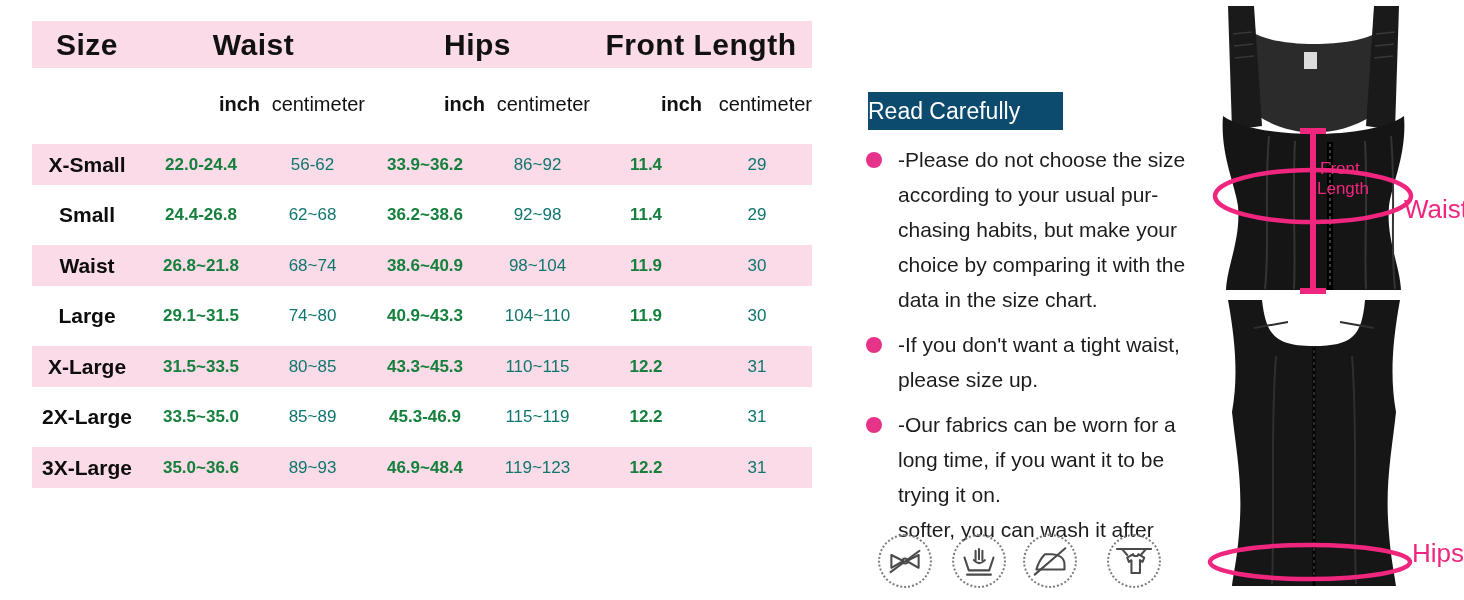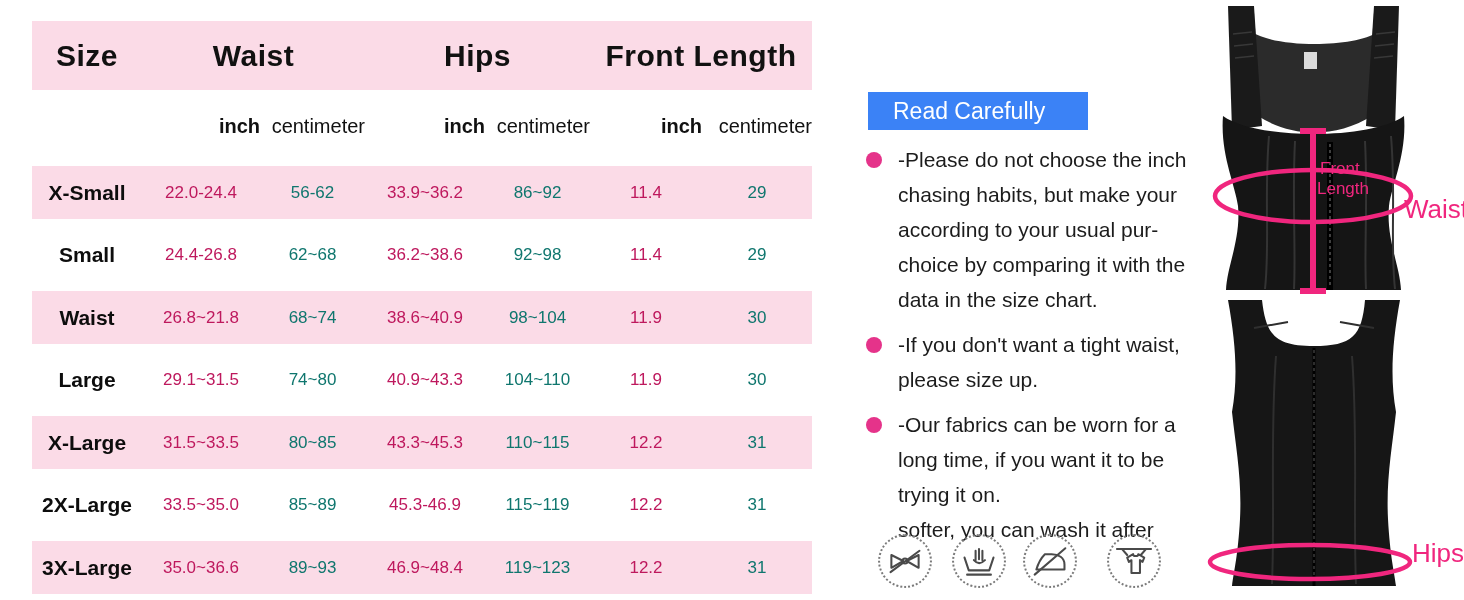--- a/index.html
+++ b/index.html
@@ -4,38 +4,38 @@
 <style>
   html,body{margin:0;padding:0;}
   body{
     width:1464px;height:600px;background:#ffffff;position:relative;overflow:hidden;
     font-family:"Liberation Sans", sans-serif;color:#111;
   }
   
   .size-table{position:absolute;left:32px;top:21px;width:780px;}
   .cols4{display:grid;grid-template-columns:110px 223px 225px 222px;}
   .cols7{display:grid;grid-template-columns:110px 118px 105px 120px 105px 112px 110px;}
-  .header-band{height:69px;background:#FBDBE7;align-items:center;}
+  .header-band{height:47px;background:#FBDBE7;align-items:center;}
   .header-band .hcell{text-align:center;font-size:30px;font-weight:bold;letter-spacing:.5px;}
   .unit-row{margin-top:14px;height:44px;align-items:center;}
   .unit-row .ucell{text-align:right;font-size:20px;}
   .u-inch{font-weight:bold;}
   .u-cm{font-weight:normal;}
   .rows{margin-top:18px;display:flex;flex-direction:column;gap:9.5px;}
-  .data-row{height:53px;align-items:center;}
+  .data-row{height:41px;align-items:center;}
   .data-row.pink{background:#FBDBE7;}
   .cell{text-align:center;}
   .c-size{font-size:21px;font-weight:bold;color:#0d0d0d;}
-  .c-in{font-size:17px;color:#be185d;}
+  .c-in{font-size:17px;color:#15803d;font-weight:bold;}
   .c-cm{font-size:17px;color:#0f766e;}
   
   .notes{position:absolute;left:868px;top:92px;width:328px;}
   .notes-title{
-    width:195px;height:38px;line-height:38px;background:#3b82f6;color:#fff;
-    font-size:23px;padding-left:25px;margin-bottom:12px;
+    width:195px;height:38px;line-height:38px;background:#0c4a6e;color:#fff;
+    font-size:23px;margin-bottom:12px;
   }
   .note-item{position:relative;padding-left:30px;margin-bottom:10px;}
   .note-line{font-size:21px;line-height:35px;color:#1c1c1c;}
   .bullet{position:absolute;left:-2px;top:10px;width:16px;height:16px;border-radius:50%;background:#E5338A;}
   
   .care-icon{position:absolute;top:534px;width:54px;height:54px;border:2px dotted #7a7a7a;border-radius:50%;box-sizing:border-box;}
   .care-icon svg{position:absolute;left:2px;top:2px;}
   .ci-0{left:878px;} .ci-1{left:952px;} .ci-2{left:1023px;} .ci-3{left:1107px;}
   
   .diagram{position:absolute;left:1196px;top:4px;width:268px;height:524px;}
@@ -127,23 +127,23 @@
       <div class="cell c-cm">31</div>
     </div>
   </div>
 </div>
 
 <div class="notes">
   <div class="notes-title">Read Carefully</div>
 
   <div class="note-item">
     <span class="bullet"></span>
-    <div class="note-line">-Please do not choose the inch</div>
+    <div class="note-line">-Please do not choose the size</div>
+    <div class="note-line">according to your usual pur-</div>
     <div class="note-line">chasing habits, but make your</div>
-    <div class="note-line">according to your usual pur-</div>
     <div class="note-line">choice by comparing it with the</div>
     <div class="note-line">data in the size chart.</div>
   </div>
 
   <div class="note-item">
     <span class="bullet"></span>
     <div class="note-line">-If you don't want a tight waist,</div>
     <div class="note-line">please size up.</div>
   </div>
 

